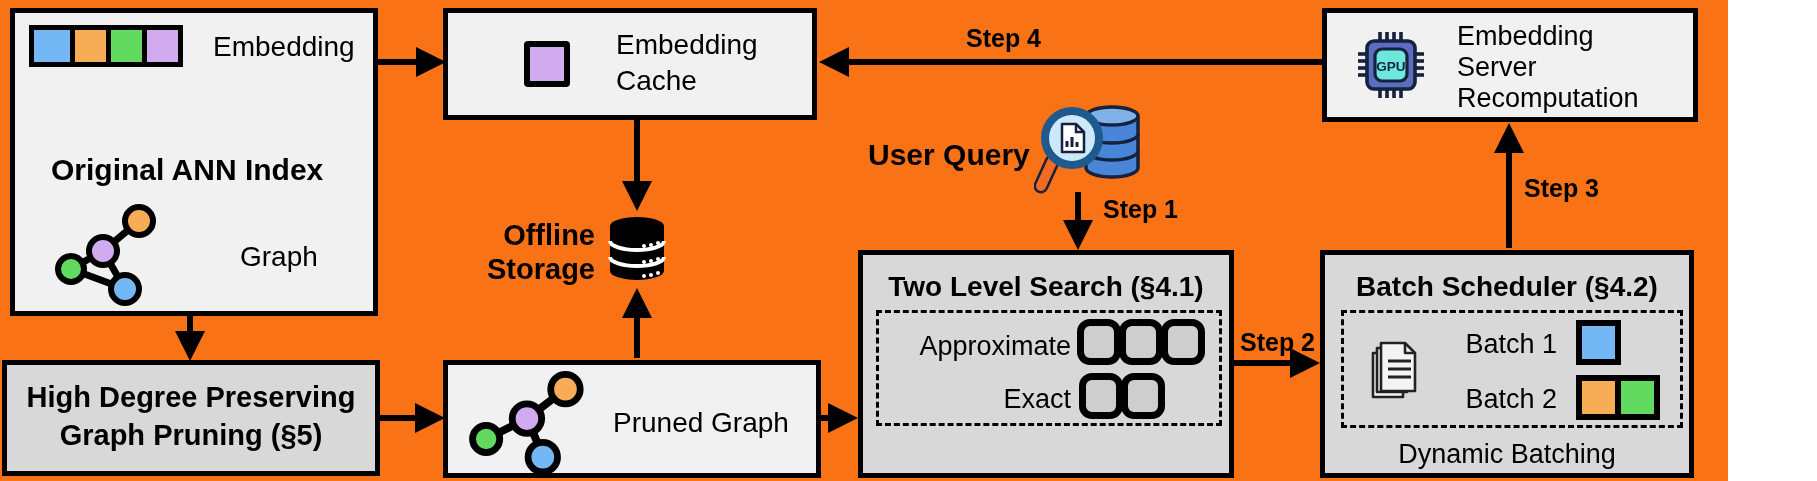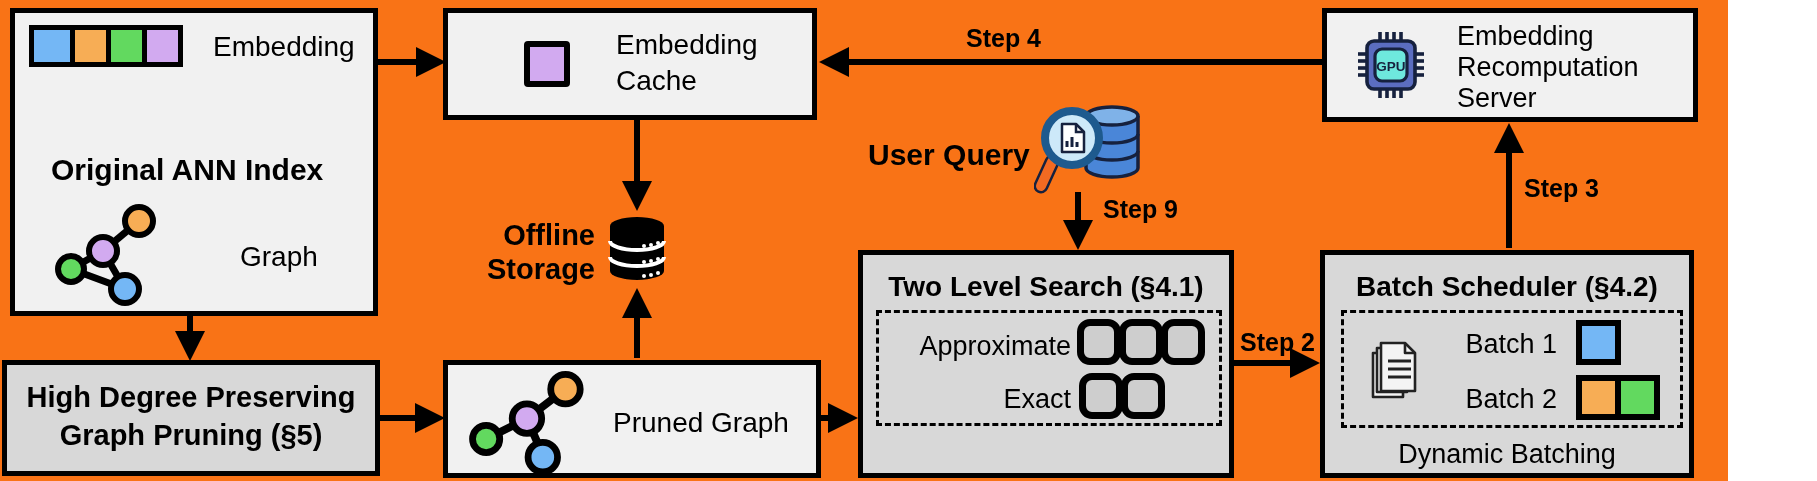--- a/index.html
+++ b/index.html
@@ -186,26 +186,26 @@
           <line x1="61" y1="34" x2="71" y2="34"></line>
         <line x1="61" y1="41" x2="71" y2="41"></line>
           <line x1="61" y1="48" x2="71" y2="48"></line>
       </g>
       <rect x="14" y="14" width="48" height="48" rx="7" fill="var(--c-gpu_chip_body,#5b6dc0)" stroke="var(--c-icon_outline,#16213e)" stroke-width="3.6"></rect>
       <rect x="22" y="22" width="32" height="32" rx="7" fill="var(--c-gpu_chip_core,#6ee8dd)" stroke="var(--c-icon_outline,#16213e)" stroke-width="3.2"></rect>
       <text x="38" y="43.5" font-size="13.5" font-weight="bold" text-anchor="middle" fill="var(--c-icon_outline,#16213e)">GPU</text>
     </svg>
     <div class="lbl" style="left:130px; top:8px; font-size:27px; line-height:31px;">
       <div>Embedding</div>
+      <div>Server</div>
       <div>Recomputation</div>
-      <div>Server</div>
-    </div>
-  </div>
-
-  <div class="lbl b" style="left:1103px; top:195px; font-size:25px;">Step 9</div>
+    </div>
+  </div>
+
+  <div class="lbl b" style="left:1103px; top:195px; font-size:25px;">Step 1</div>
   <div class="lbl b" style="left:1240px; top:328px; font-size:25px;">Step 2</div>
   <div class="lbl b" style="left:1524px; top:174px; font-size:25px;">Step 3</div>
   <div class="lbl b" style="left:966px; top:24px; font-size:25px;">Step 4</div>
 
   <svg class="arrows" viewBox="0 0 1817 481">
     <defs>
       <marker id="ah" viewBox="0 0 10 10" refX="7" refY="5" markerWidth="5" markerHeight="5" orient="auto-start-reverse">
         <path d="M0,0 L10,5 L0,10 z" fill="#000"></path>
       </marker>
     </defs>

